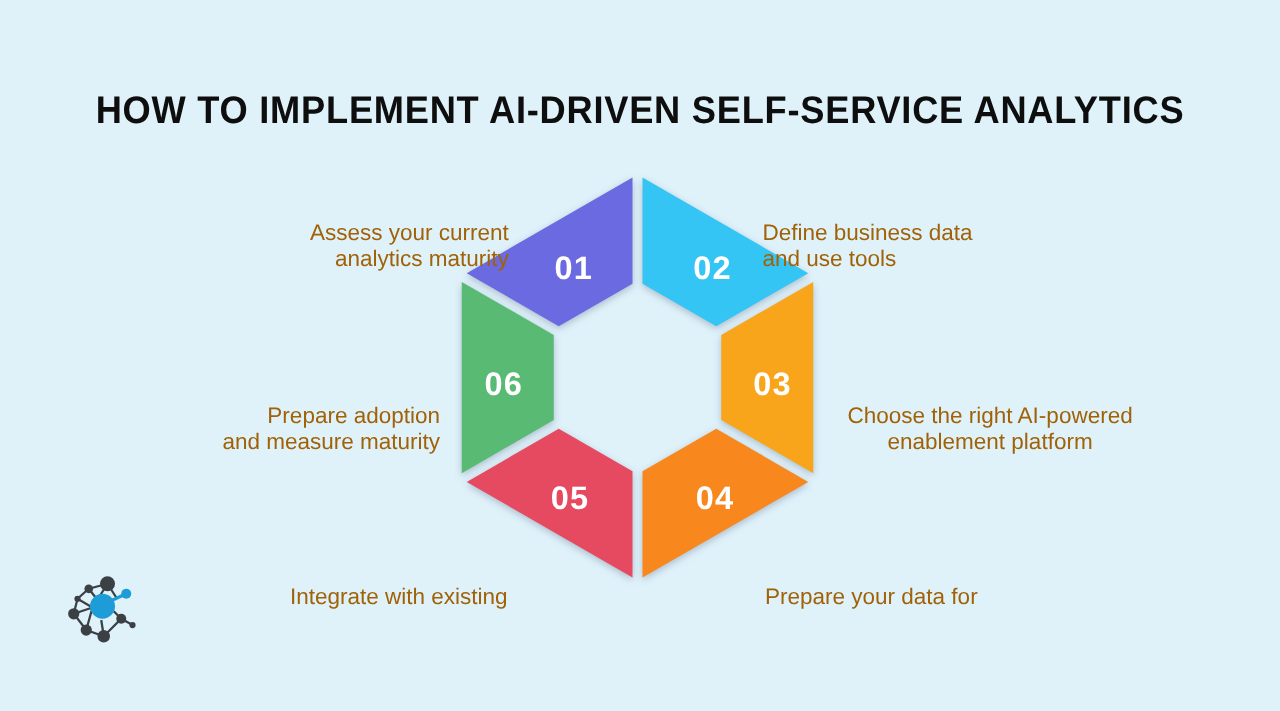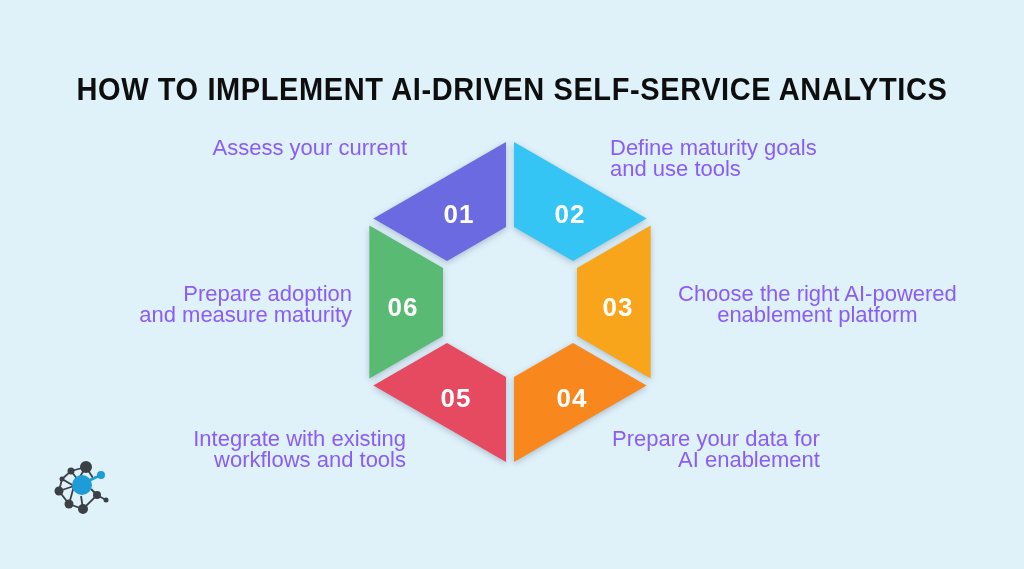--- a/index.html
+++ b/index.html
@@ -36,24 +36,25 @@
   }
   .hex-svg text {
     font-family: "Liberation Sans", sans-serif;
     font-size: 26px;
     font-weight: bold;
     letter-spacing: 1px;
     fill: #ffffff;
   }
   .step-label {
     position: absolute;
-    font-size: 22px;
+    font-size: 18px;
     line-height: 21px;
-    color: #8b5cf6;
+    color: #a16207;
     white-space: nowrap;
+    margin-top: 39px;
   }
   .align-right { text-align: right; }
   .align-left  { text-align: left; }
 </style>
 </head>
 <body>
 
 <h1 class="page-title">HOW TO IMPLEMENT AI-DRIVEN SELF-SERVICE ANALYTICS</h1>
 
 <svg class="hex-svg" width="1024" height="569" viewBox="0 0 1024 569">
@@ -97,38 +98,37 @@
     <g>
       <line x1="36" y1="29" x2="49" y2="23" stroke="#1e9cd7" stroke-width="2.5"></line>
       <circle cx="30" cy="33" r="10" fill="#1e9cd7"></circle>
       <circle cx="49" cy="23" r="4" fill="#1e9cd7"></circle>
     </g>
   </g>
 </svg>
 
 <div class="step-label align-right" style="top:137px; right:617px;">
   <div>Assess your current</div>
+  <div>analytics maturity</div>
 </div>
 
 <div class="step-label align-left" style="top:137px; left:610px;">
-  <div>Define maturity goals</div>
+  <div>Define business data</div>
   <div>and use tools</div>
 </div>
 
 <div class="step-label align-left" style="top:283px; left:678px;text-align:center;">
   <div>Choose the right AI-powered</div>
   <div>enablement platform</div>
 </div>
 
 <div class="step-label align-left" style="top:428px; left:612px;text-align:right;">
   <div>Prepare your data for</div>
-  <div>AI enablement</div>
 </div>
 
 <div class="step-label align-right" style="top:428px; right:618px;">
   <div>Integrate with existing</div>
-  <div>workflows and tools</div>
 </div>
 
 <div class="step-label align-right" style="top:283px; right:672px;">
   <div>Prepare adoption</div>
   <div>and measure maturity</div>
 </div>
 
 </body></html>

